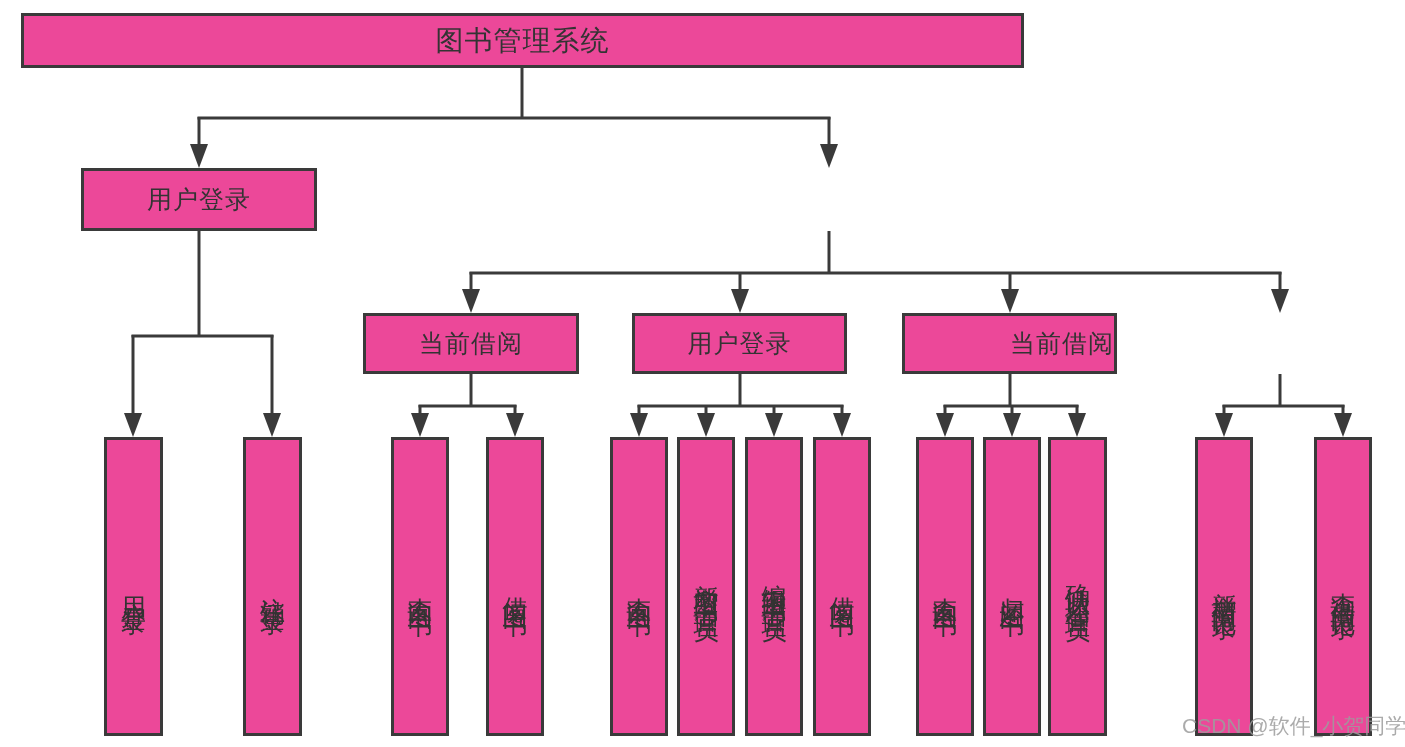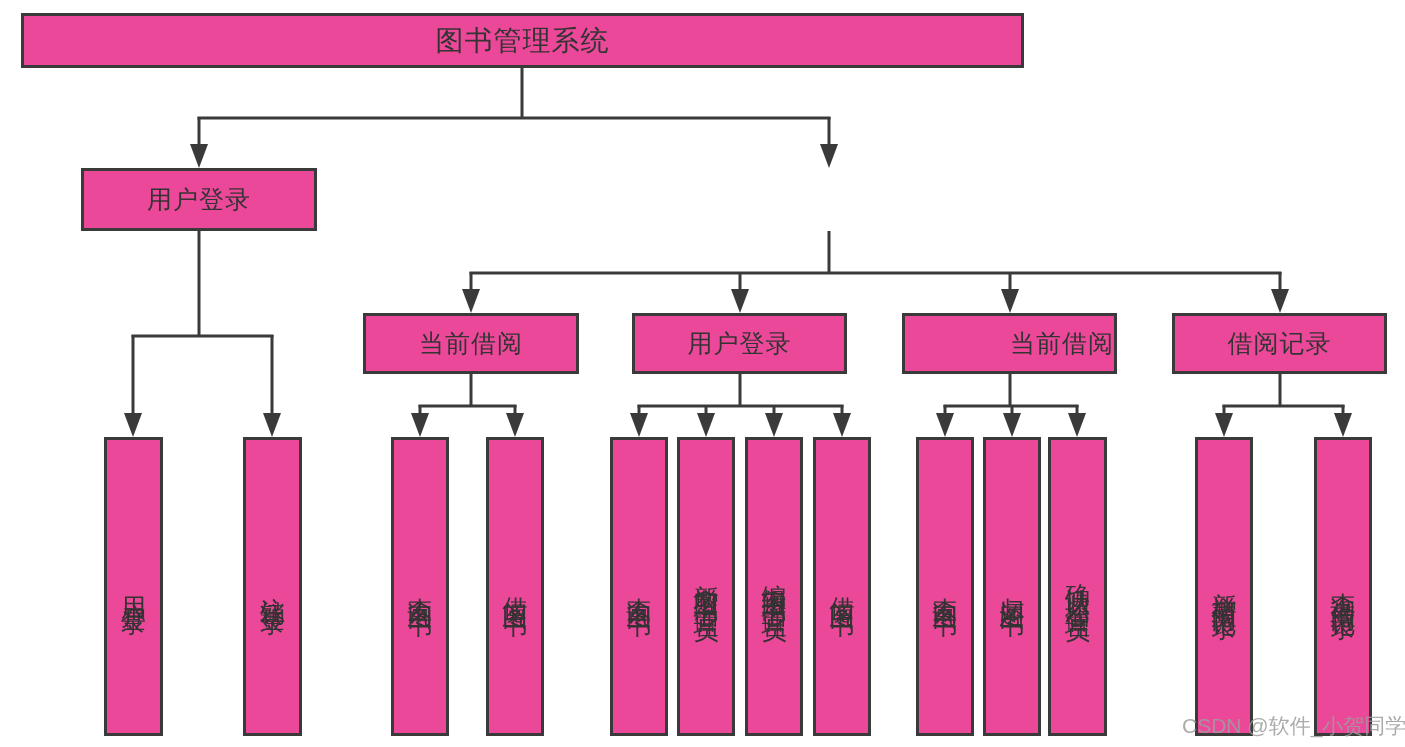--- a/index.html
+++ b/index.html
@@ -128,23 +128,20 @@
 
   <div class="node branch" style="left:363px; top:313px; width:216px; height:61px;">
     <span>当前借阅</span>
   </div>
   <div class="node branch" style="left:632px; top:313px; width:215px; height:61px;">
     <span>用户登录</span>
   </div>
   <div class="node branch" style="left:902px; top:313px; width:215px; height:61px;justify-content:flex-end;">
     <span>当前借阅</span>
   </div>
-  <div class="node branch" style="left:1172px; top:313px; width:215px; height:61px;">
-    <span>借阅记录</span>
-  </div>
 
   <div class="node leaf" style="left:104px; top:437px; width:59px; height:299px;">
     <span>用户登录</span>
   </div>
   <div class="node leaf" style="left:243px; top:437px; width:59px; height:299px;">
     <span>注销登录</span>
   </div>
 
   <div class="node leaf" style="left:391px; top:437px; width:58px; height:299px;">
     <span>查询图书</span>

